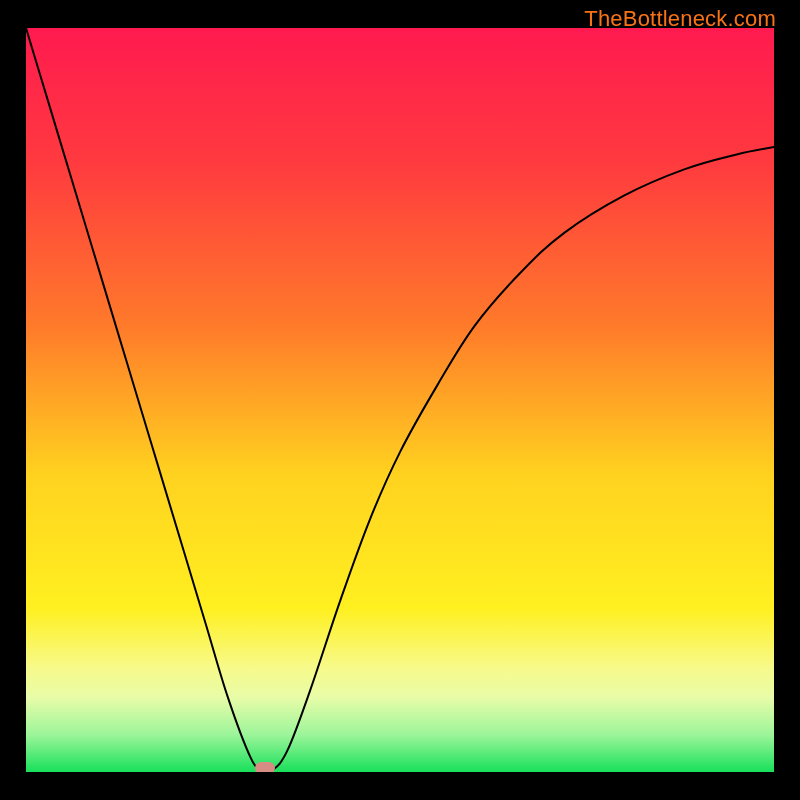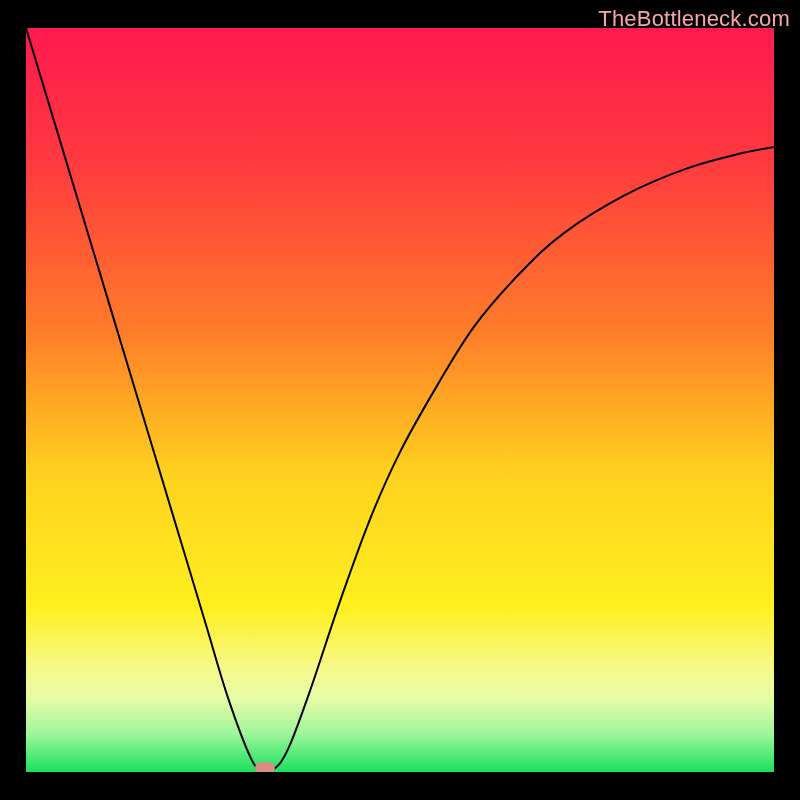--- a/index.html
+++ b/index.html
@@ -7,22 +7,22 @@
     padding: 0;
     width: 800px;
     height: 800px;
     background: #000;
     position: relative;
     font-family: Arial, Helvetica, sans-serif;
   }
   .watermark {
     position: absolute;
     top: 6px;
-    right: 10px;
-    color: #fca5a5;
+    right: 24px;
+    color: #f97316;
     font-size: 22px;
     font-weight: 400;
     letter-spacing: 0.2px;
     z-index: 10;
   }
   .plot-area {
     position: absolute;
     left: 26px;
     top: 28px;
     width: 748px;

